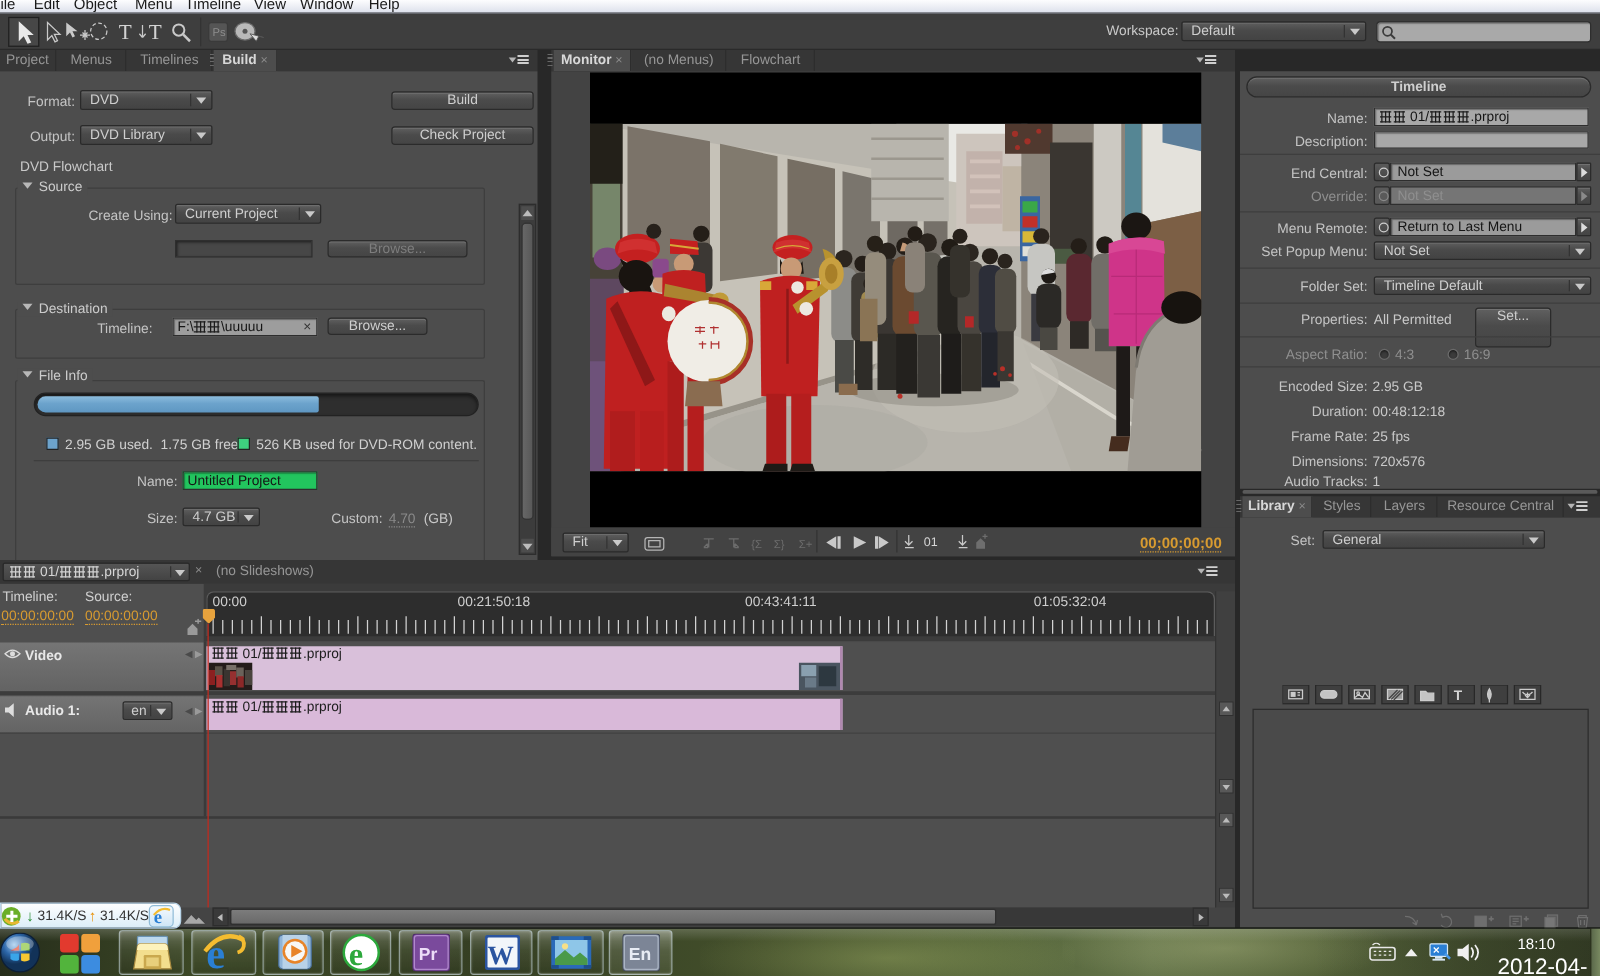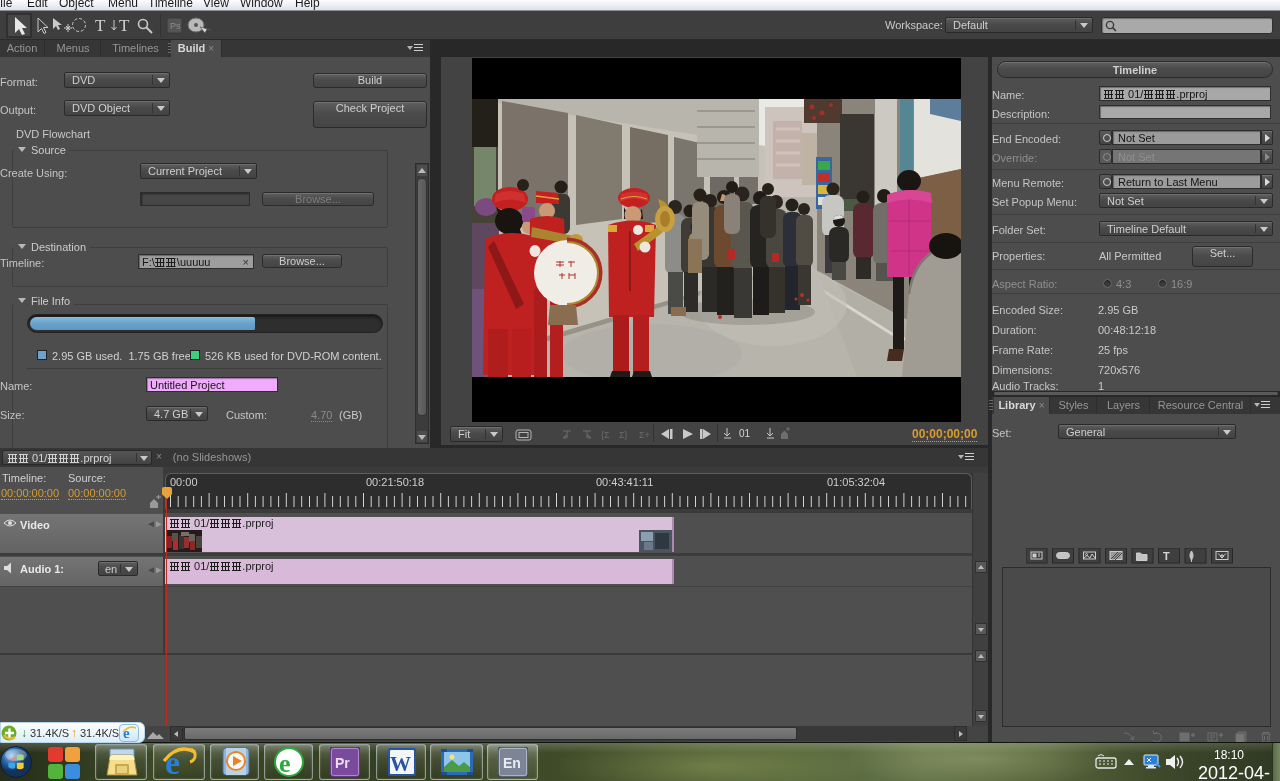--- a/index.html
+++ b/index.html
@@ -15,21 +15,21 @@
 .tabbar{position:absolute;background:#363636;height:17px}
 .tab{position:absolute;top:0;height:17px;font-size:11px;color:#969696;text-align:center;line-height:16px;border-right:1px solid #2d2d2d}
 .tab.act{background:#4d4d4d;color:#d8d8d8;font-weight:bold}
 .tab .x{color:#8a8a8a;font-weight:normal;font-size:10px}
 .pmenu{position:absolute;width:16px;height:9px;top:4px}
 .pmenu:before{content:"";position:absolute;left:0;top:2px;border-left:3px solid transparent;border-right:3px solid transparent;border-top:4px solid #b5b5b5}
 .grip{position:absolute;top:3px;width:4px;height:11px;background:repeating-linear-gradient(#777 0,#777 1px,transparent 1px,transparent 3px);opacity:.8}
 .pmenu:after{content:"";position:absolute;left:7px;top:0;width:9px;height:8px;background:linear-gradient(#cfcfcf,#cfcfcf 1.5px,transparent 1.5px,transparent 3px,#cfcfcf 3px,#cfcfcf 4.5px,transparent 4.5px,transparent 6px,#cfcfcf 6px,#cfcfcf 7.5px,transparent 7.5px)}
 
 .panel{position:absolute;background:#4d4d4d}
-.lbl{position:absolute;font-size:11px;color:#c4c4c4;text-align:left}
+.lbl{position:absolute;font-size:11px;color:#c4c4c4;text-align:right}
 .val{position:absolute;font-size:11px;color:#c9c9c9}
 .btn{position:absolute;background:linear-gradient(#606060,#4b4b4b 45%,#454545);border:1px solid #2b2b2b;border-radius:3px;color:#cfcfcf;font-size:11px;text-align:center;box-shadow:inset 0 1px 0 rgba(255,255,255,.12)}
 .dd{position:absolute;background:linear-gradient(#5e5e5e,#4a4a4a 45%,#434343);border:1px solid #2a2a2a;border-radius:2px;color:#cfcfcf;font-size:11px;box-shadow:inset 0 1px 0 rgba(255,255,255,.1)}
 .dd i{position:absolute;right:4px;top:50%;margin-top:-2px;border-left:4px solid transparent;border-right:4px solid transparent;border-top:5px solid #c9c9c9}
 .dd u{position:absolute;right:16px;top:2px;bottom:2px;width:1px;background:#333;text-decoration:none}
 .dd b{position:absolute;left:7px;top:1px;font-weight:normal;white-space:nowrap}
 .lfield{position:absolute;background:#a6a6a6;border:1px solid #2e2e2e;color:#151515;font-size:11px;box-shadow:inset 1px 1px 1px rgba(0,0,0,.35)}
 .group{position:absolute;border:1px solid #3e3e3e;border-radius:2px}
 .ghead{position:absolute;font-size:11px;color:#cccccc;background:#4d4d4d;padding:0 4px}
 .ghead:before{content:"";display:inline-block;margin-right:5px;border-left:4px solid transparent;border-right:4px solid transparent;border-top:5px solid #b8b8b8;vertical-align:2px}
@@ -84,42 +84,42 @@
         <i></i>
       </div>
 <div class="lfield" style="left:1101px;top:6px;width:172px;height:17px;border-radius:3px;background:#a9a9a9"></div>
 <svg class="abs" style="left:1104px;top:8px" width="14" height="14" viewBox="0 0 14 14">
         <circle cx="6" cy="6" r="3.6" fill="none" stroke="#3c3c3c" stroke-width="1.4"></circle>
         <path d="M8.6 8.6 L12 12" stroke="#3c3c3c" stroke-width="1.6"></path>
       </svg>
 </div>
 
 <div class="tabbar" style="left:0;top:40px;width:430px">
-  <div class="tab" style="left:0;width:45px">Action</div>
+  <div class="tab" style="left:0;width:45px">Project</div>
   <div class="tab" style="left:46px;width:55px">Menus</div>
   <div class="tab" style="left:102px;width:68px">Timelines</div>
   <div class="grip" style="left:168px"></div>
       <div class="tab act" style="left:171px;width:51px">Build <span class="x">×</span></div>
   <div class="pmenu" style="left:407px"></div>
 </div>
 <div class="panel" id="buildpanel" style="left:0;top:57px;width:430px;height:391px">
 <span class="lbl" style="left:0;top:19px;width:60px">Format:</span>
 <div class="dd" style="left:64px;top:15px;width:106px;height:16px">
         <b>DVD</b>
         <u></u>
         <i></i>
       </div>
 <div class="btn" style="left:313px;top:16px;width:114px;height:15px">Build</div>
 <span class="lbl" style="left:0;top:47px;width:60px">Output:</span>
 <div class="dd" style="left:64px;top:43px;width:106px;height:16px">
-        <b>DVD Object</b>
+        <b>DVD Library</b>
         <u></u>
         <i></i>
       </div>
-<div class="btn" style="left:313px;top:44px;width:114px;height:27px">Check Project</div>
+<div class="btn" style="left:313px;top:44px;width:114px;height:15px">Check Project</div>
 <span class="val" style="left:16px;top:71px">DVD Flowchart</span>
 <div class="group" style="left:12px;top:93px;width:376px;height:78px"></div>
 <div class="ghead" style="left:14px;top:87px">Source</div>
 <span class="lbl" style="left:0;top:110px;width:138px">Create Using:</span>
 <div class="dd" style="left:140px;top:106px;width:117px;height:16px">
         <b>Current Project</b>
         <u></u>
         <i></i>
       </div>
 <div class="lfield" style="left:140px;top:135px;width:110px;height:14px;background:#474747;box-shadow:inset 1px 1px 2px rgba(0,0,0,.5)"></div>
@@ -136,41 +136,48 @@
 <div class="ghead" style="left:14px;top:238px">File Info</div>
 <div class="abs" style="left:27px;top:257px;width:356px;height:19px;background:#2e2e2e;border-radius:10px;border:1px solid #222;box-shadow:inset 0 2px 3px rgba(0,0,0,.5)">
   <div class="abs" style="left:2px;top:2px;width:225px;height:13px;background:linear-gradient(#8cbcdd,#6ca3cc 45%,#5f97c2);border-radius:7px 2px 2px 7px"></div>
 </div>
 <div class="abs" style="left:37px;top:293px;width:10px;height:10px;background:#6ca3cc;border:1px solid #222"></div>
 <span class="val" style="left:52px;top:293px;color:#d0d0d0">2.95 GB used.&nbsp; 1.75 GB free.</span>
 <div class="abs" style="left:190px;top:293px;width:10px;height:10px;background:#3ecf7e;border:1px solid #222"></div>
 <span class="val" style="left:205px;top:293px;color:#d0d0d0">526 KB used for DVD-ROM content.</span>
 <div class="sep" style="left:27px;top:311px;width:356px"></div>
 <span class="lbl" style="left:0;top:323px;width:142px">Name:</span>
-<div class="lfield" style="left:146px;top:320px;width:132px;height:15px;background:#f0abfc">
+<div class="lfield" style="left:146px;top:320px;width:108px;height:15px;background:#22c55e">
         <span style="position:absolute;left:3px;top:1px">Untitled Project</span>
       </div>
 <span class="lbl" style="left:0;top:352px;width:142px">Size:</span>
 <div class="dd" style="left:146px;top:349px;width:62px;height:15px">
         <b>4.7 GB</b>
         <u></u>
         <i></i>
       </div>
 <span class="lbl" style="left:226px;top:352px;width:80px">Custom:</span>
 <span class="val" style="left:311px;top:352px;color:#8a8a8a;border-bottom:1px dotted #8a8a8a">4.70</span>
 <span class="val" style="left:339px;top:352px">(GB)</span>
 <div class="abs" style="left:415px;top:106px;width:14px;height:281px;background:#3c3c3c;border:1px solid #2d2d2d">
  <div class="abs" style="left:1px;top:1px;width:10px;height:11px;background:#4d4d4d"></div>
  <div class="abs" style="left:2px;top:4px;border-left:4px solid transparent;border-right:4px solid transparent;border-bottom:5px solid #bbb"></div>
  <div class="abs" style="left:1px;top:14px;width:10px;height:238px;background:linear-gradient(90deg,#676767,#585858);border-radius:4px;border:1px solid #333"></div>
  <div class="abs" style="left:1px;top:267px;width:10px;height:11px;background:#4d4d4d"></div>
  <div class="abs" style="left:2px;top:271px;border-left:4px solid transparent;border-right:4px solid transparent;border-top:5px solid #bbb"></div>
 </div>
 </div>
 
+<div class="tabbar" style="left:441px;top:40px;width:547px">
+  <div class="grip" style="left:-3px"></div>
+      <div class="tab act" style="left:2px;width:62px">Monitor <span class="x">×</span></div>
+  <div class="tab" style="left:65px;width:75px">(no Menus)</div>
+  <div class="tab" style="left:141px;width:70px">Flowchart</div>
+  <div class="pmenu" style="left:516px"></div>
+</div>
 <div class="panel" id="monitor" style="left:441px;top:57px;width:547px;height:388px;background:#434343">
 <div class="abs" style="left:31px;top:1px;width:489px;height:364px;background:#000"></div>
 <svg class="abs" style="left:31px;top:42px" width="489" height="278" viewBox="0 0 489 278">
 <rect width="489" height="278" fill="#b8b5ad"></rect>
 <polygon points="245,0 350,0 350,80 245,62" fill="#e9e9e5"></polygon>
 <polygon points="0,0 300,48 300,175 0,265" fill="#c6c2b8"></polygon>
 <g>
 <polygon points="30,2 96,14 96,118 30,128" fill="#7b7369"></polygon>
 <polygon points="104,16 150,26 150,120 104,126" fill="#817a6e"></polygon>
 <polygon points="158,28 196,36 196,122 158,126" fill="#766e63"></polygon>
@@ -394,21 +401,21 @@
 
 <div class="panel" id="props" style="left:992px;top:57px;width:288px;height:334px">
 <div class="btn" style="left:5px;top:4px;width:276px;height:17px;border-radius:9px;font-weight:bold;line-height:16px">Timeline</div>
 <span class="lbl" style="left:0;top:32px;width:102px">Name:</span>
 <div class="lfield" style="left:107px;top:29px;width:172px;height:15px;background:#a8a8a8">
         <span style="position:absolute;left:3px;top:1px"><b class="k"></b><b class="k"></b> 01/<b class="k"></b><b class="k"></b><b class="k"></b>.prproj</span>
       </div>
 <span class="lbl" style="left:0;top:51px;width:102px">Description:</span>
 <div class="lfield" style="left:107px;top:48px;width:172px;height:14px;background:#a8a8a8"></div>
 <div class="sep" style="left:0;top:66px;width:288px"></div>
-<span class="lbl" style="left:0;top:76px;width:102px">End Encoded:</span>
+<span class="lbl" style="left:0;top:76px;width:102px">End Central:</span>
 <div class="chain" style="left:107px;top:73px"></div>
 <div class="lfield" style="left:120px;top:73px;width:149px;height:15px;background:#9b9b9b">
         <span style="position:absolute;left:5px;top:1px">Not Set</span>
       </div>
 <div class="btn" style="left:269px;top:73px;width:12px;height:15px;border-radius:1px">
         <span style="position:absolute;left:3px;top:3px;border-top:4px solid transparent;border-bottom:4px solid transparent;border-left:5px solid #dcdcdc"></span>
       </div>
 <span class="lbl" style="left:0;top:95px;width:102px;color:#8f8f8f">Override:</span>
 <div class="chain dis" style="left:107px;top:92px"></div>
 <div class="lfield" style="left:120px;top:92px;width:149px;height:15px;background:#757575;box-shadow:none">
@@ -435,21 +442,21 @@
 <div class="sep" style="left:0;top:157px;width:288px"></div>
 <span class="lbl" style="left:0;top:167px;width:102px">Folder Set:</span>
 <div class="dd" style="left:107px;top:164px;width:174px;height:15px">
         <b>Timeline Default</b>
         <u></u>
         <i></i>
       </div>
 <div class="sep" style="left:0;top:185px;width:288px"></div>
 <span class="lbl" style="left:0;top:193px;width:102px">Properties:</span>
 <span class="val" style="left:107px;top:193px">All Permitted</span>
-<div class="btn" style="left:200px;top:189px;width:61px;height:21px">Set...</div>
+<div class="btn" style="left:188px;top:189px;width:61px;height:32px">Set...</div>
 <div class="sep" style="left:0;top:212px;width:288px"></div>
 <span class="lbl" style="left:0;top:221px;width:102px;color:#8f8f8f">Aspect Ratio:</span>
 <span class="radio" style="left:111px;top:222px"></span>
       <span class="val" style="left:124px;top:221px;color:#8f8f8f">4:3</span>
 <span class="radio" style="left:166px;top:222px"></span>
       <span class="val" style="left:179px;top:221px;color:#8f8f8f">16:9</span>
 <div class="sep" style="left:0;top:236px;width:288px"></div>
 <span class="lbl" style="left:0;top:247px;width:102px">Encoded Size:</span>
       <span class="val" style="left:106px;top:247px">2.95 GB</span>
 <span class="lbl" style="left:0;top:267px;width:102px">Duration:</span>

